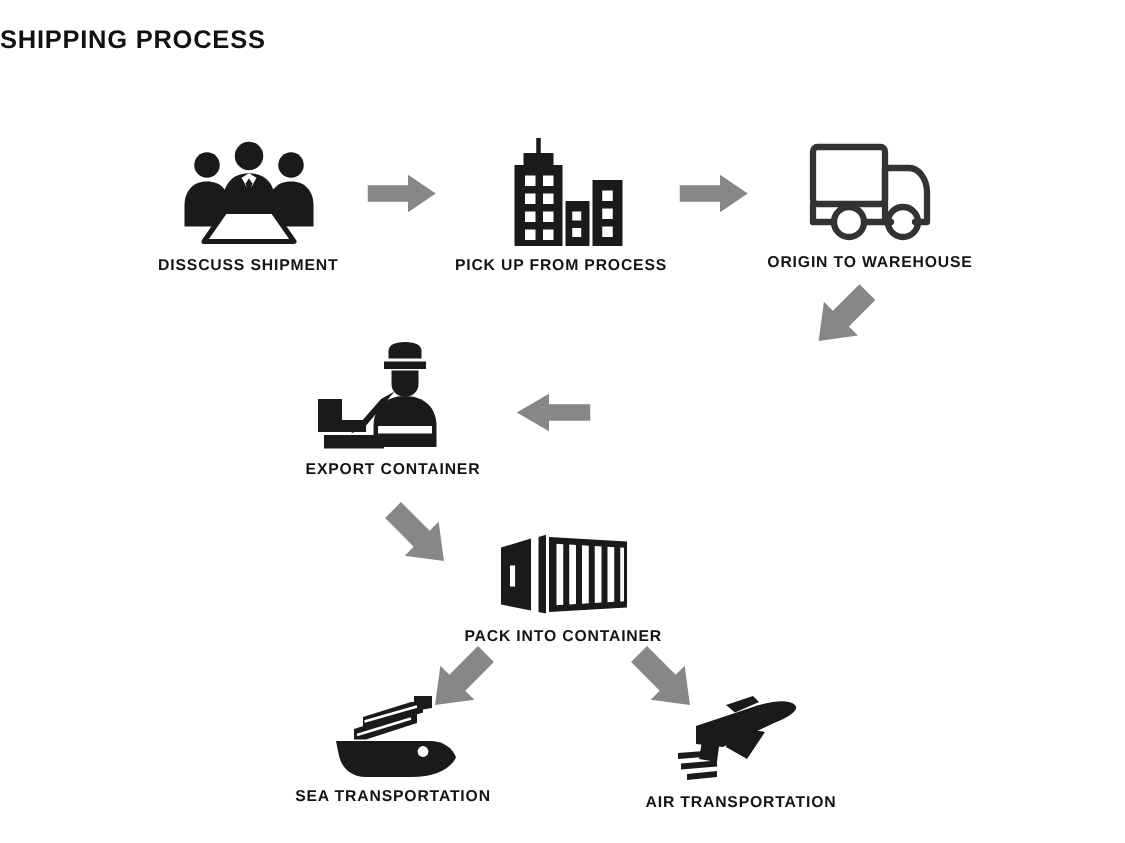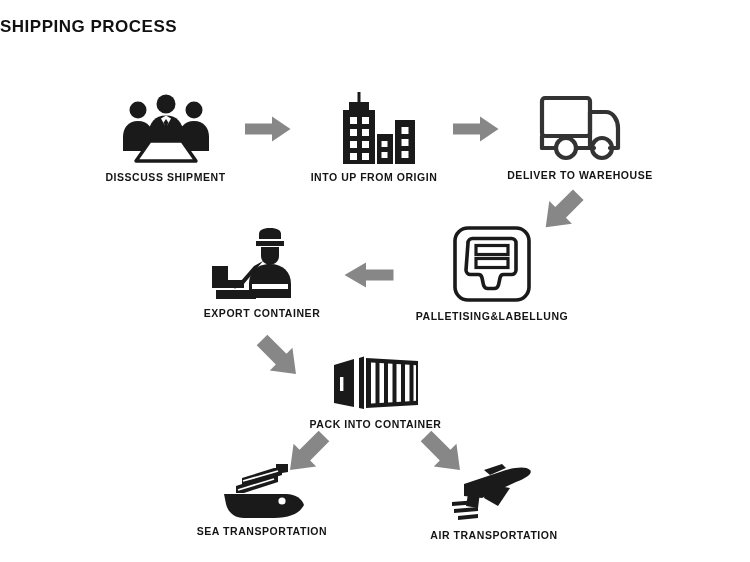--- a/index.html
+++ b/index.html
@@ -147,21 +147,21 @@
 
           <rect x="50.5" y="49" width="6" height="6"></rect>
           <rect x="50.5" y="60" width="6" height="6"></rect>
 
           <rect x="70.5" y="35" width="7" height="7"></rect>
           <rect x="70.5" y="47" width="7" height="7"></rect>
           <rect x="70.5" y="59" width="7" height="7"></rect>
         </g>
       </svg>
     </span>
-    <span class="label">INTO UP FROM ORIGIN</span>
+    <span class="label">PICK UP FROM PROCESS</span>
   </div>
 
   <div class="arrow" id="arrow-2">
     <svg width="46" height="26" viewBox="0 0 46 26" xmlns="http://www.w3.org/2000/svg">
       <path d="M0 7.5 L27 7.5 L27 0.5 L45.5 13 L27 25.5 L27 18.5 L0 18.5 Z" fill="#878787"></path>
     </svg>
   </div>
 
   <div class="node" id="node-deliver">
     <span class="icon">
@@ -177,45 +177,31 @@
           <path d="M58 20 L74 20 c7 0 12 8 12 16 l0 20 l-8 0"></path>
           <path d="M58 56 L62 56"></path>
           <path d="M58 20 L58 56"></path>
           <path d="M86 44 L58 44" stroke-width="0"></path>
 
           <circle cx="34" cy="56" r="10"></circle>
           <circle cx="70" cy="56" r="10"></circle>
         </g>
       </svg>
     </span>
-    <span class="label">DELIVER TO WAREHOUSE</span>
+    <span class="label">ORIGIN TO WAREHOUSE</span>
   </div>
 
   <div class="arrow" id="arrow-3">
     <svg width="56" height="50" viewBox="0 0 56 50" xmlns="http://www.w3.org/2000/svg">
       <g transform="rotate(135 28 25)">
         <path d="M5 17.5 L30 17.5 L30 9 L51 25 L30 41 L30 32.5 L5 32.5 Z" fill="#878787"></path>
       </g>
     </svg>
   </div>
 
-  <div class="node" id="node-palletising">
-    <span class="icon">
-      <svg width="80" height="78" viewBox="0 0 80 78" xmlns="http://www.w3.org/2000/svg">
-
-        <rect x="3" y="3" width="74" height="72" rx="13" fill="none" stroke="#1a1a1a" stroke-width="3.6"></rect>
-
-        <path d="M16 18 c0 -2.5 2 -4.5 4.5 -4.5 l39 0 c2.5 0 4.5 2 4.5 4.5 l0 27 c0 2.5 -2 4.5 -4.5 4.5 l-8 0 c-2 0 -3 1.3 -3.4 3 l-1.6 7.4 c-0.5 2.2 -2.2 3.6 -4.4 3.6 l-6.2 0 c-2.2 0 -3.9 -1.4 -4.4 -3.6 l-1.6 -7.4 c-0.4 -1.7 -1.4 -3 -3.4 -3 l-8 0 c-2.5 0 -4.5 -2 -4.5 -4.5 z" fill="none" stroke="#1a1a1a" stroke-width="3.6" stroke-linejoin="round"></path>
-
-        <rect x="24" y="20.5" width="32" height="9" fill="none" stroke="#1a1a1a" stroke-width="3.2"></rect>
-        <rect x="24" y="33.5" width="32" height="9" fill="none" stroke="#1a1a1a" stroke-width="3.2"></rect>
-      </svg>
-    </span>
-    <span class="label">PALLETISING&amp;LABELLUNG</span>
-  </div>
 
   <div class="arrow" id="arrow-4">
     <svg width="50" height="26" viewBox="0 0 50 26" xmlns="http://www.w3.org/2000/svg">
       <path d="M49.5 7.5 L22 7.5 L22 0.5 L0.5 13 L22 25.5 L22 18.5 L49.5 18.5 Z" fill="#878787"></path>
     </svg>
   </div>
 
   <div class="node" id="node-export">
     <span class="icon">
       <svg width="104" height="72" viewBox="0 0 104 72" xmlns="http://www.w3.org/2000/svg">

